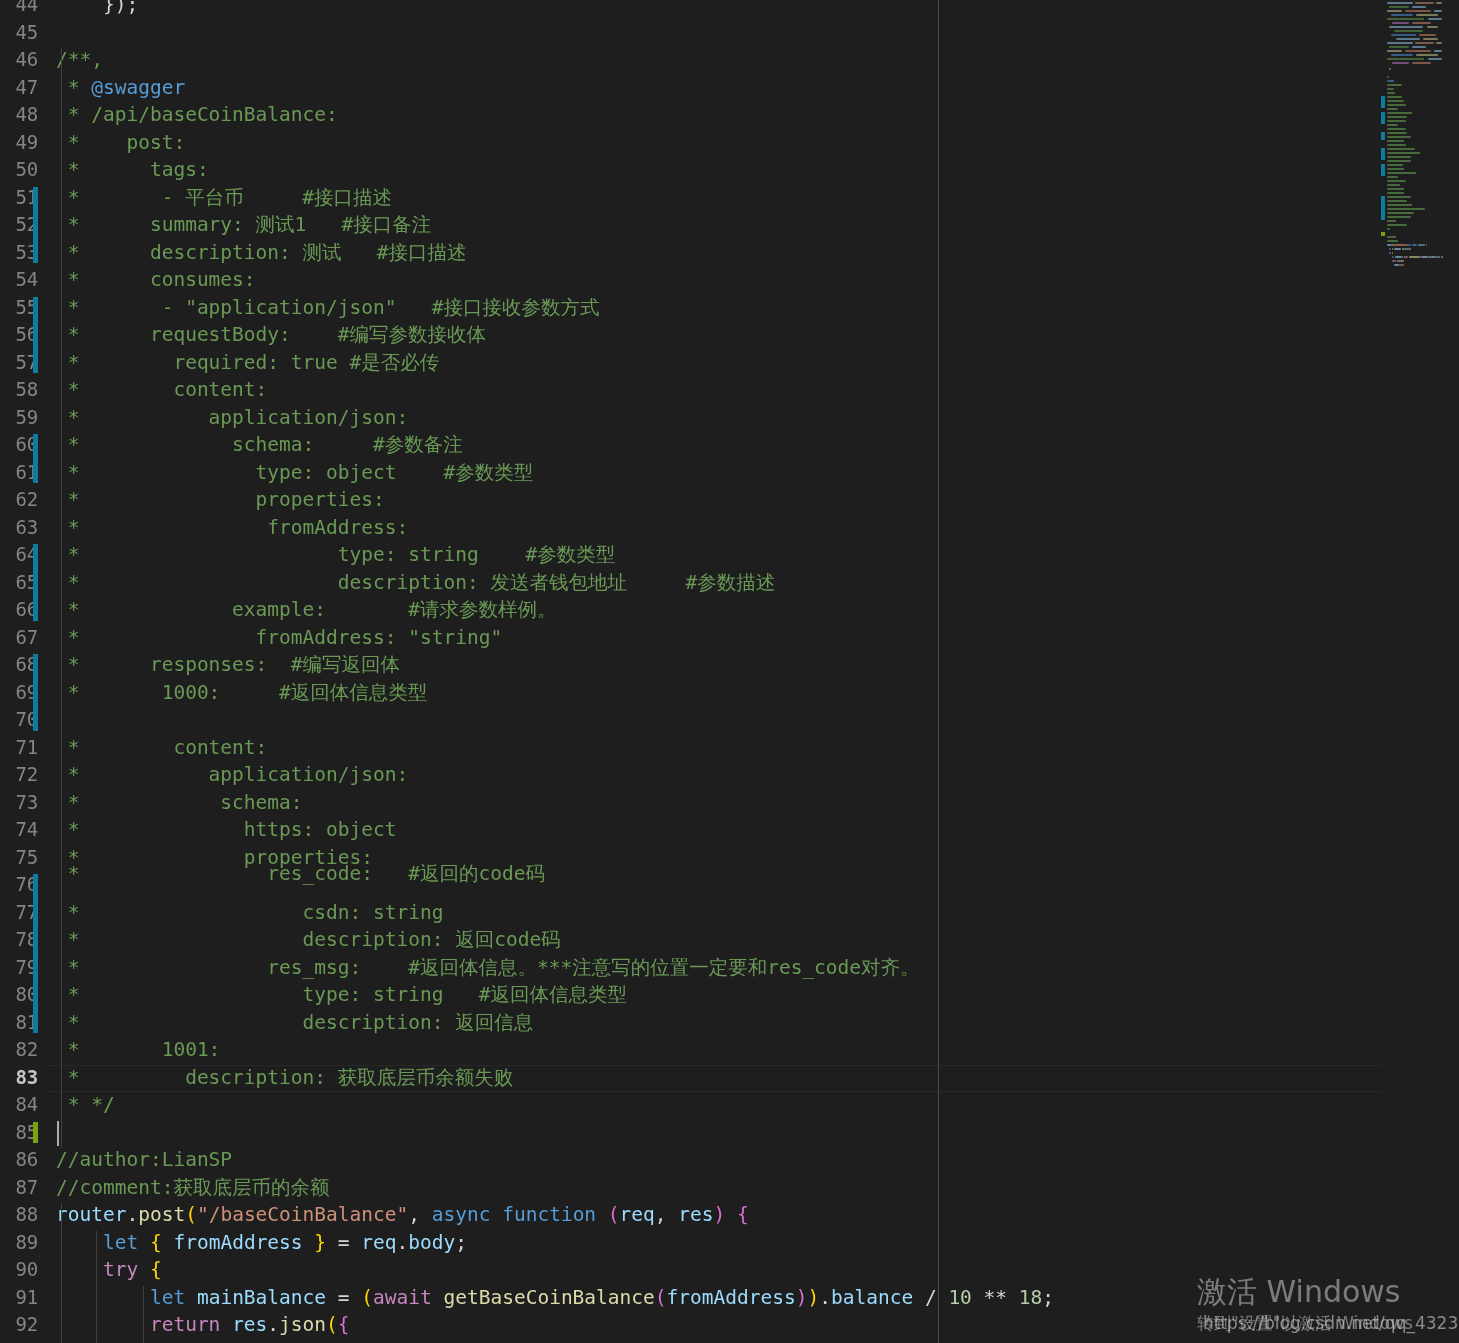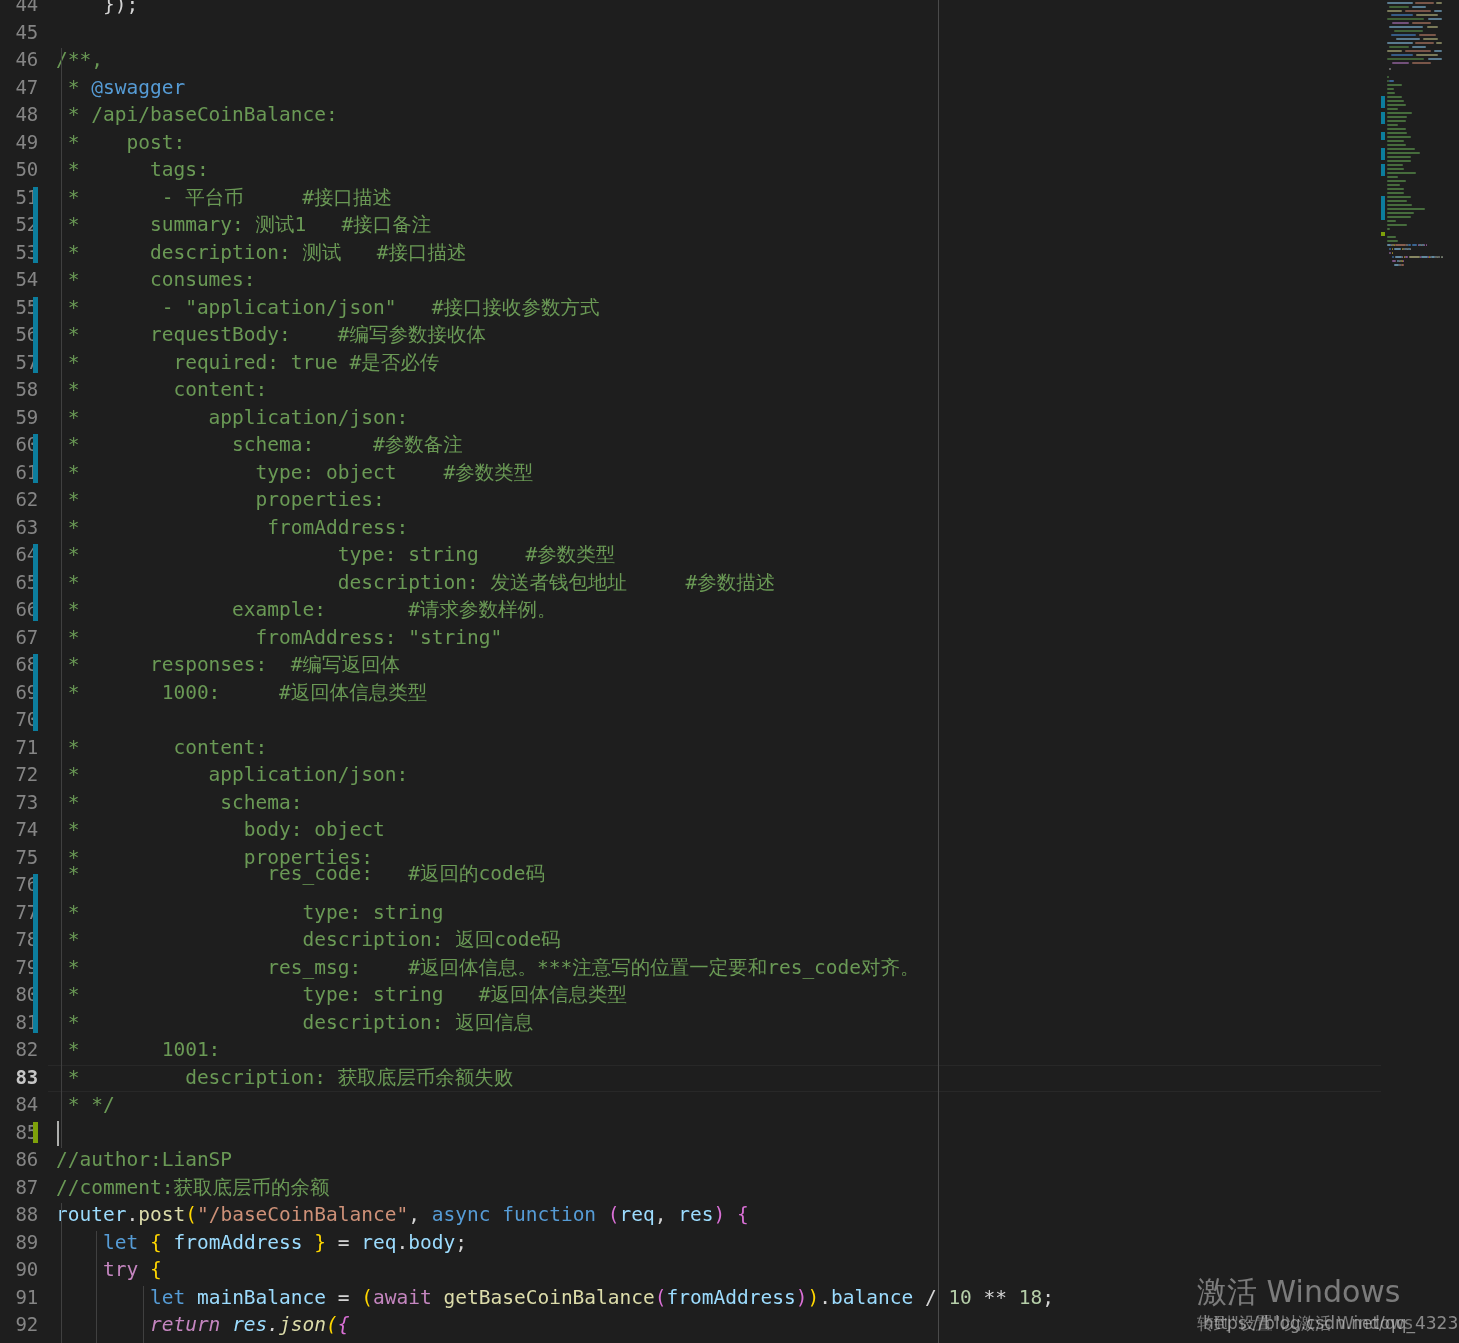--- a/index.html
+++ b/index.html
@@ -212,39 +212,39 @@
       <div class="line" style="top: 541px;"><span class="c-comment"> *                      type: string    #参数类型</span></div>
       <div class="line" style="top: 513.5px;"><span class="c-comment"> *                fromAddress:</span></div>
       <div class="line" style="top: 568.5px;"><span class="c-comment"> *                      description: 发送者钱包地址     #参数描述</span></div>
       <div class="line" style="top: 596px;"><span class="c-comment"> *             example:       #请求参数样例。</span></div>
       <div class="line" style="top: 623.5px;"><span class="c-comment"> *               fromAddress: "string"</span></div>
       <div class="line" style="top: 651px;"><span class="c-comment"> *      responses:  #编写返回体</span></div>
       <div class="line" style="top: 678.5px;"><span class="c-comment"> *       1000:     #返回体信息类型</span></div>
       <div class="line" style="top: 733.5px;"><span class="c-comment"> *        content:</span></div>
       <div class="line" style="top: 761px;"><span class="c-comment"> *           application/json:</span></div>
       <div class="line" style="top: 788.5px;"><span class="c-comment"> *            schema:</span></div>
-      <div class="line" style="top: 816px;"><span class="c-comment"> *              body: object</span></div>
+      <div class="line" style="top: 816px;"><span class="c-comment"> *              https: object</span></div>
       <div class="line" style="top: 843.5px;"><span class="c-comment"> *              properties:</span></div>
       <div class="line" style="top: 860px;"><span class="c-comment"> *                res_code:   #返回的code码</span></div>
-      <div class="line" style="top: 898.5px;"><span class="c-comment"> *                   type: string</span></div>
+      <div class="line" style="top: 898.5px;"><span class="c-comment"> *                   csdn: string</span></div>
       <div class="line" style="top: 926px;"><span class="c-comment"> *                   description: 返回code码</span></div>
       <div class="line" style="top: 953.5px;"><span class="c-comment"> *                res_msg:    #返回体信息。***注意写的位置一定要和res_code对齐。</span></div>
       <div class="line" style="top: 981px;"><span class="c-comment"> *                   type: string   #返回体信息类型</span></div>
       <div class="line" style="top: 1008.5px;"><span class="c-comment"> *                   description: 返回信息</span></div>
       <div class="line" style="top: 1036px;"><span class="c-comment"> *       1001:</span></div>
       <div class="line" style="top: 1063.5px;"><span class="c-comment"> *         description: 获取底层币余额失败</span></div>
       <div class="line" style="top: 1091px;"><span class="c-comment"> * */</span></div>
       <div class="line" style="top: 1118.5px;"></div>
       <div class="line" style="top: 1146px;"><span class="c-comment">//author:LianSP</span></div>
       <div class="line" style="top: 1173.5px;"><span class="c-comment">//comment:获取底层币的余额</span></div>
       <div class="line" style="top: 1201px;"><span class="c-var">router</span><span class="c-plain">.</span><span class="c-func">post</span><span class="c-paren1">(</span><span class="c-string">"/baseCoinBalance"</span><span class="c-plain">, </span><span class="c-keyword">async</span><span class="c-plain"> </span><span class="c-keyword">function</span><span class="c-plain"> </span><span class="c-paren2">(</span><span class="c-var">req</span><span class="c-plain">, </span><span class="c-var">res</span><span class="c-paren2">)</span><span class="c-plain"> </span><span class="c-paren2">{</span></div>
       <div class="line" style="top: 1228.5px;"><span class="c-plain">    </span><span class="c-keyword">let</span><span class="c-plain"> </span><span class="c-paren1">{</span><span class="c-plain"> </span><span class="c-var">fromAddress</span><span class="c-plain"> </span><span class="c-paren1">}</span><span class="c-plain"> = </span><span class="c-var">req</span><span class="c-plain">.</span><span class="c-var">body</span><span class="c-plain">;</span></div>
       <div class="line" style="top: 1256px;"><span class="c-plain">    </span><span class="c-ctrl">try</span><span class="c-plain"> </span><span class="c-paren1">{</span></div>
       <div class="line" style="top: 1283.5px;"><span class="c-plain">        </span><span class="c-keyword">let</span><span class="c-plain"> </span><span class="c-var">mainBalance</span><span class="c-plain"> = </span><span class="c-paren1">(</span><span class="c-ctrl">await</span><span class="c-plain"> </span><span class="c-func">getBaseCoinBalance</span><span class="c-paren2">(</span><span class="c-var">fromAddress</span><span class="c-paren2">)</span><span class="c-paren1">)</span><span class="c-plain">.</span><span class="c-var">balance</span><span class="c-plain"> / </span><span class="c-num">10</span><span class="c-plain"> ** </span><span class="c-num">18</span><span class="c-plain">;</span></div>
-      <div class="line" style="top: 1311px; font-style: italic;"><span class="c-plain">        </span><span class="c-ctrl">return</span><span class="c-plain"> </span><span class="c-var">res</span><span class="c-plain">.</span><span class="c-func">json</span><span class="c-paren1">(</span><span class="c-paren2">{</span></div>
+      <div class="line" style="top: 1311px;"><span class="c-plain">        </span><span class="c-ctrl">return</span><span class="c-plain"> </span><span class="c-var">res</span><span class="c-plain">.</span><span class="c-func">json</span><span class="c-paren1">(</span><span class="c-paren2">{</span></div>
       <div class="line" style="top: 1338.5px;"><span class="c-plain">            </span><span class="c-var">res_code</span><span class="c-plain">: </span><span class="c-string">"1000"</span></div>
       <div class="indentguide" style="left: 61px; top: 48px; height: 1100px;"></div>
       <div class="indentguide" style="left: 61px; top: 1203px; height: 165px;"></div>
       <div class="indentguide" style="left: 96.25px; top: 1230.5px; height: 137.5px;"></div>
       <div class="indentguide" style="left: 143.25px; top: 1285.5px; height: 82.5px;"></div>
     </div>
 
   <div class="ruler" id="ruler" style="left: 938px;"></div>
 
   <div class="gutter" id="gutter">

